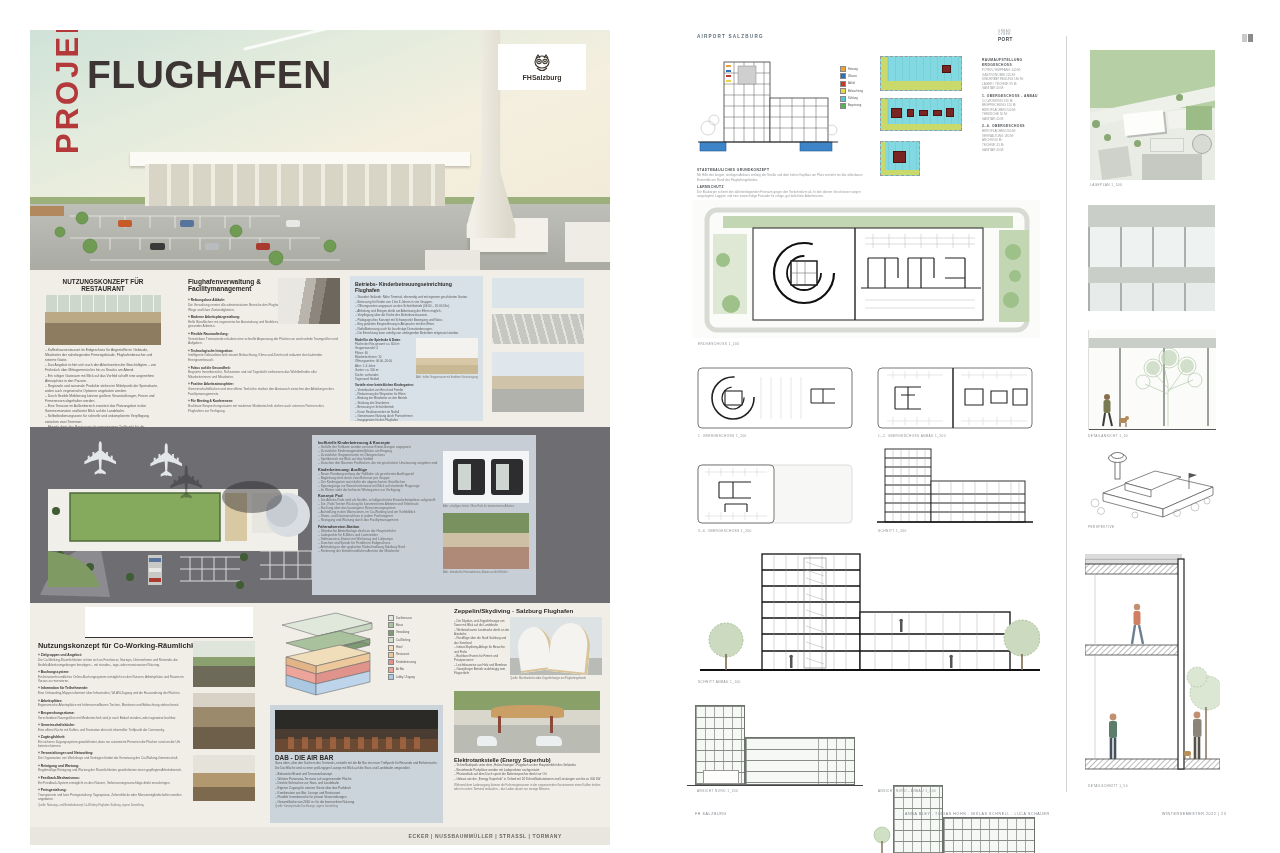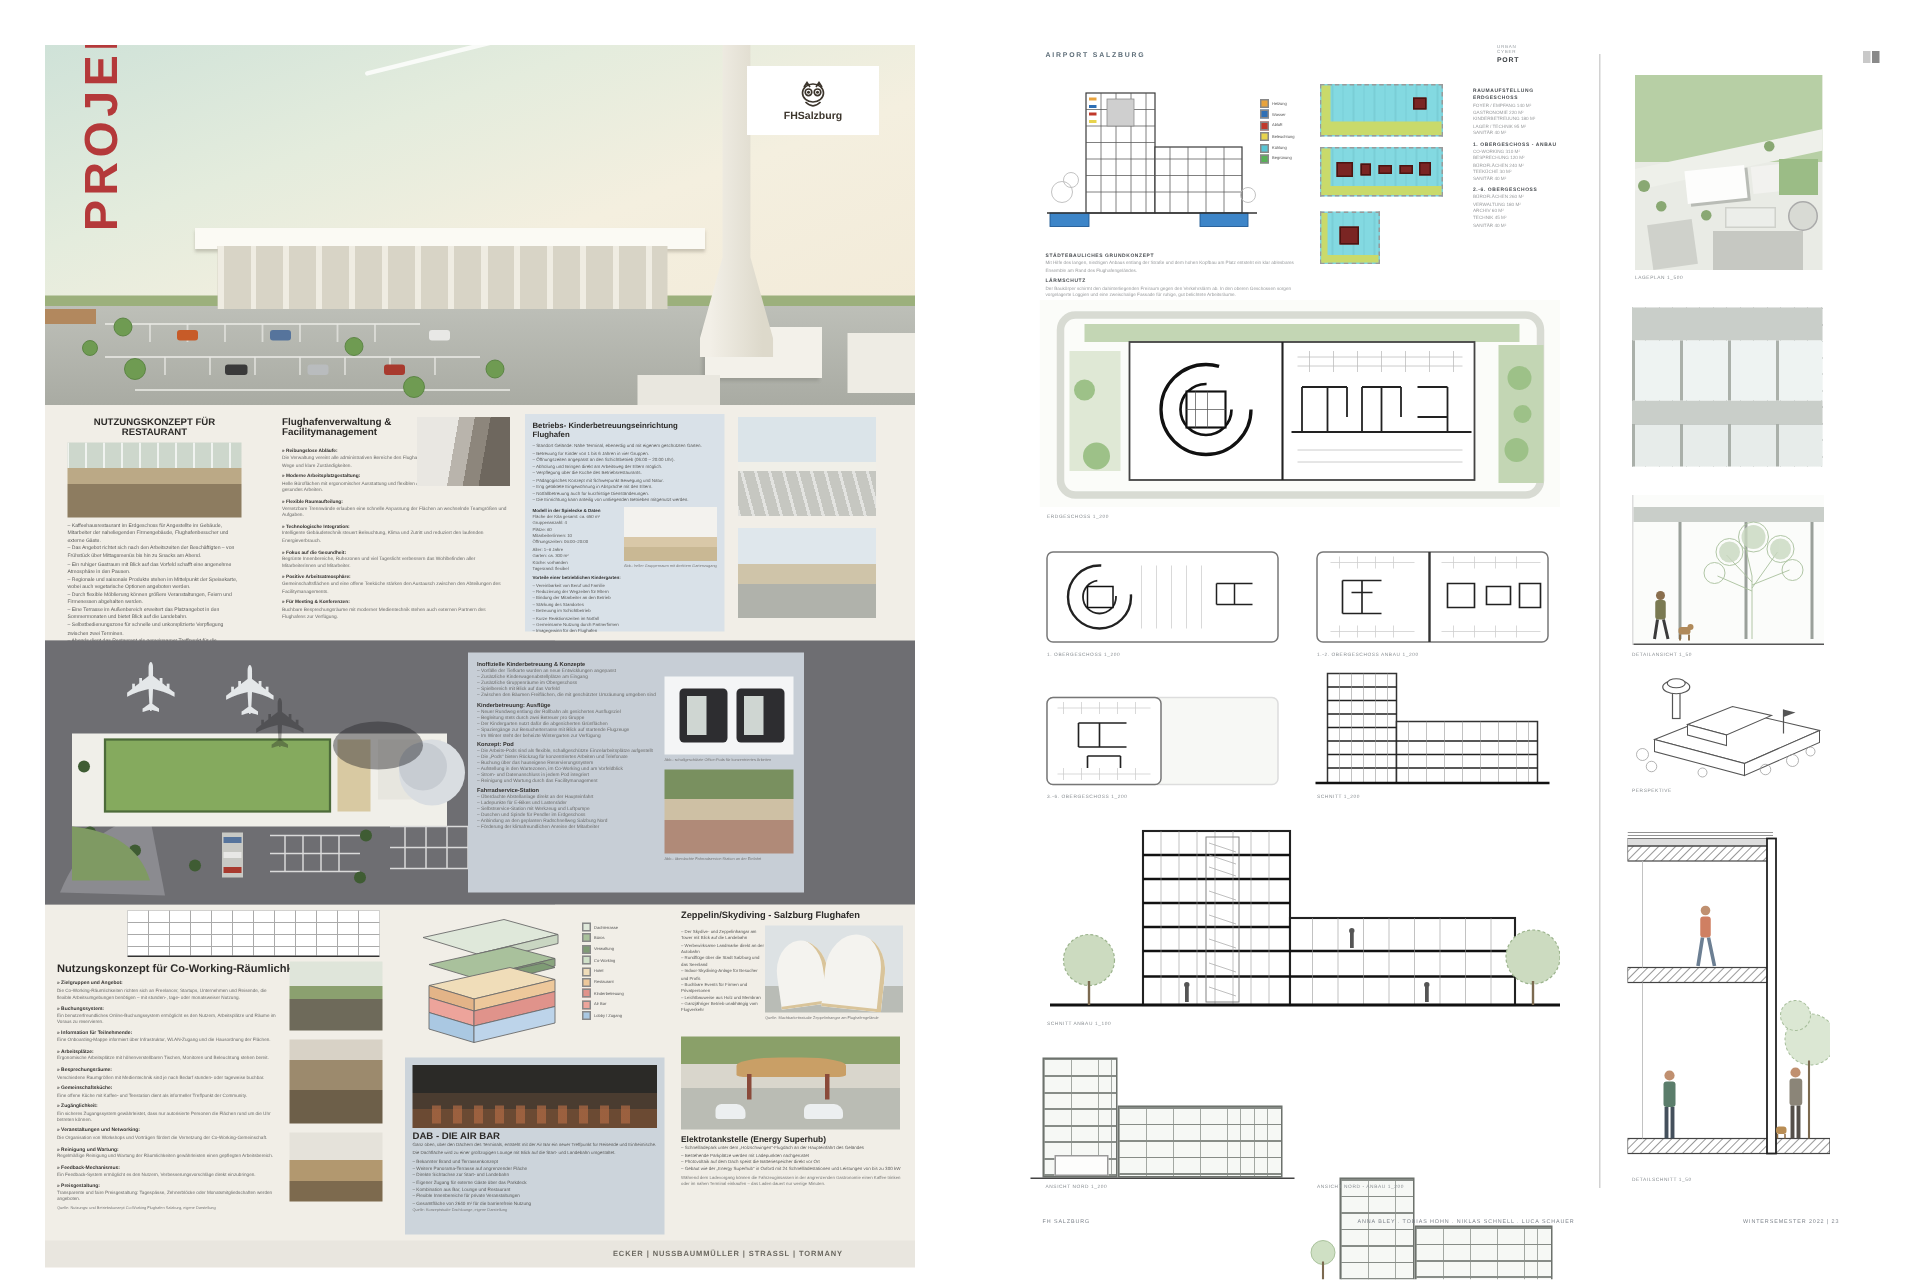--- a/index.html
+++ b/index.html
@@ -177,20 +177,21 @@
           <circle cx="206" cy="33" r="6"></circle>
             <circle cx="246" cy="60" r="7"></circle>
           <circle cx="30" cy="34" r="5"></circle>
             <circle cx="300" cy="48" r="6"></circle>
         </g>
       </svg>
 
       <div class="titleblock">
         <div class="projekt">PROJEKT</div>
         <div>
+          <div class="bigtitle">FLUGHAFEN</div>
         </div>
       </div>
 
       <div class="fhlogo">
         <svg width="18" height="20" viewBox="0 0 18 20">
           <g fill="none" stroke="#3c352c" stroke-width="1.1">
             <path d="M3 4 L5 1 L7 4 M11 4 L13 1 L15 4"></path>
             <ellipse cx="9" cy="8" rx="7" ry="6"></ellipse>
             <circle cx="6" cy="7.5" r="2.2"></circle>
               <circle cx="12" cy="7.5" r="2.2"></circle>

